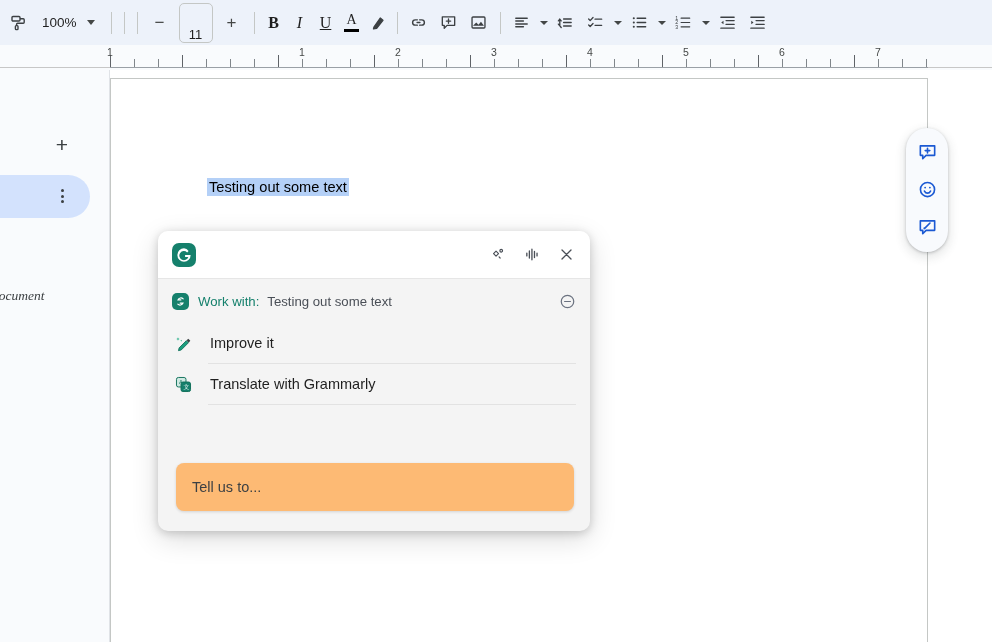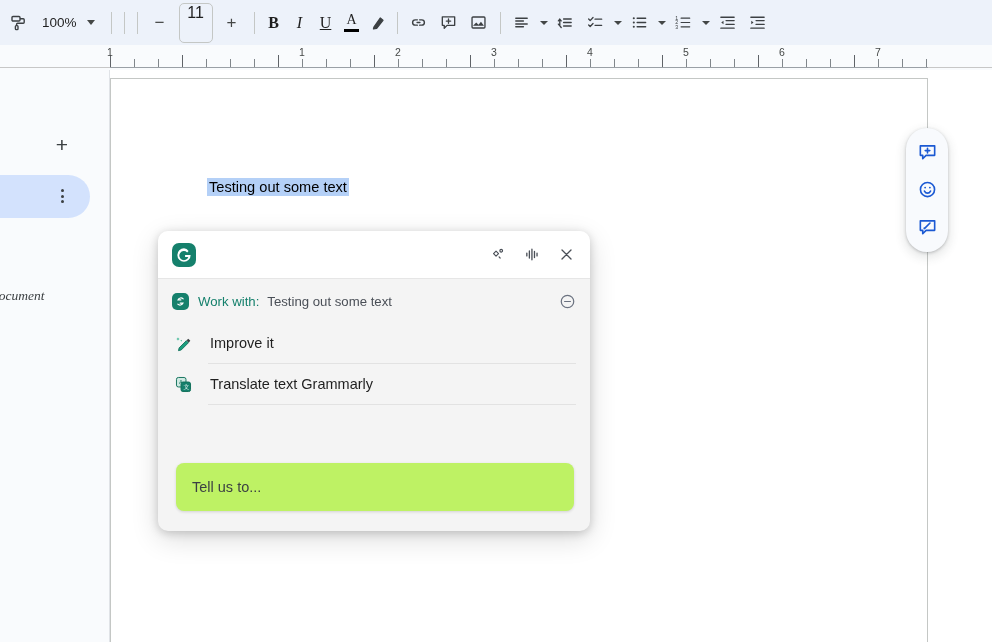--- a/index.html
+++ b/index.html
@@ -35,22 +35,22 @@
   .tb-combo .lbl { font-size: 13.5px; color: #1f1f1f; white-space: nowrap; }
   .caret {
     width: 0; height: 0; margin: 0 8px 0 10px;
     border-left: 4.5px solid transparent;
     border-right: 4.5px solid transparent;
     border-top: 5px solid #444746;
   }
   .caret.sm { margin: 0 3px 0 3px; border-left-width: 4px; border-right-width: 4px; border-top-width: 4.5px; }
   .fontsize-box {
     width: 34px; height: 40px; border: 1px solid #c4c7c5; border-radius: 5px;
-    display: flex; align-items: flex-start; justify-content: center;
-    font-size: 16px; color: #1f1f1f; background: transparent; margin: 0 3px;
+    display: flex; align-items: flex-end; justify-content: center;
+    font-size: 13px; color: #1f1f1f; background: transparent; margin: 0 3px;
     flex: 0 0 auto;
   }
   .plusminus { font-size: 17px; color: #444746; width: 24px; text-align: center; line-height: 1; }
   .fmt-glyph { font-size: 15px; color: #1f1f1f; line-height: 1; }
   .fmt-b { font-weight: bold; font-family: "Liberation Serif", serif; font-size: 16px;}
   .fmt-i { font-style: italic; font-family: "Liberation Serif", serif; font-size: 16px; }
   .fmt-u { text-decoration: underline; font-family: "Liberation Serif", serif; font-size: 16px; }
   .textcolor { display:flex; flex-direction:column; align-items:center; line-height:1; }
   .textcolor .a { font-size: 14px; font-family:"Liberation Serif", serif; color:#1f1f1f; }
   .textcolor .bar { width: 15px; height: 3px; background: #000; margin-top: 2px; }
@@ -177,21 +177,21 @@
   .gp-item {
     display: flex; align-items: center; height: 40px; padding: 0 14px; position: relative;
   }
   .gp-item .ico { width: 22px; display: flex; align-items: center; justify-content: center; flex: 0 0 auto; }
   .gp-item .txt { font-size: 14.5px; color: #1f1f1f; margin-left: 16px; }
   .gp-item .trail { margin-left: auto; color: #c9ccd1; display: flex; }
   .gp-divider { height: 1px; background: #e2e2e2; margin-left: 50px; margin-right: 14px; }
 
   .gp-input {
     position: absolute; left: 18px; top: 232px; width: 398px; height: 48px;
-    background: #bef264; border-radius: 8px;
+    background: #fdba74; border-radius: 8px;
     box-shadow: 0 1px 3px rgba(0,0,0,0.14);
     display: flex; align-items: center; padding: 0 16px;
   }
   .gp-input .ph { font-size: 14.5px; color: #3c4043; }
 </style>
 </head>
 <body>
 
 <div id="app">
 
@@ -496,21 +496,21 @@
 
       <div class="gp-item">
         <span class="ico">
           <svg width="19" height="19" viewBox="0 0 20 20" fill="none">
             <rect x="2.6" y="2.6" width="10" height="10" rx="2" fill="#cfe9e2" stroke="#0f6f59" stroke-width="1"></rect>
             <text x="5.2" y="9.9" font-size="6.2" fill="#0f6f59" font-family="Liberation Sans">A</text>
             <rect x="7.4" y="7.4" width="10" height="10" rx="2" fill="#15806c" stroke="#0f6f59" stroke-width="1"></rect>
             <text x="10" y="14.8" font-size="6.2" fill="#ffffff" font-family="Liberation Sans">文</text>
           </svg>
         </span>
-        <span class="txt">Translate text Grammarly</span>
+        <span class="txt">Translate with Grammarly</span>
       </div>
 
       <div class="gp-divider"></div>
 
     </div>
 
     <div class="gp-input">
       <span class="ph">Tell us to...</span>
     </div>
   </div>

